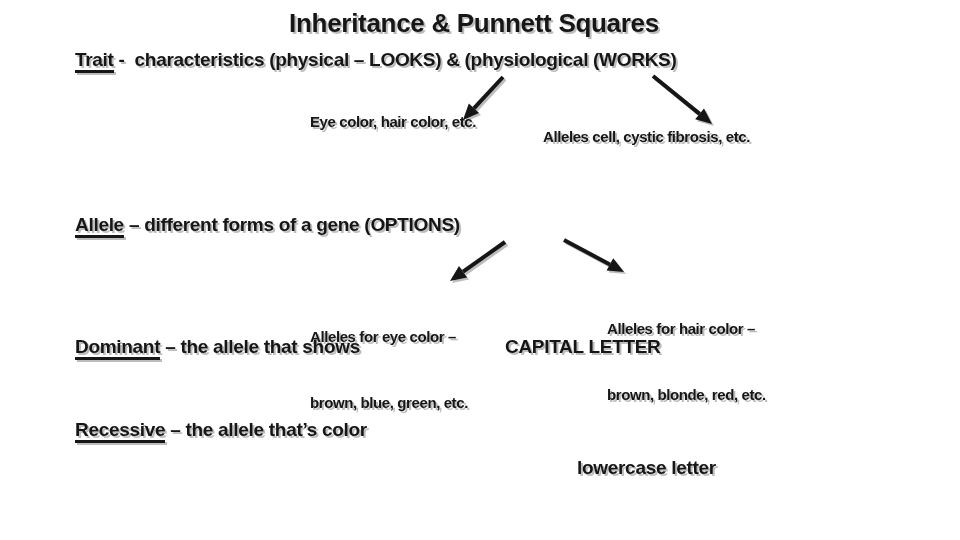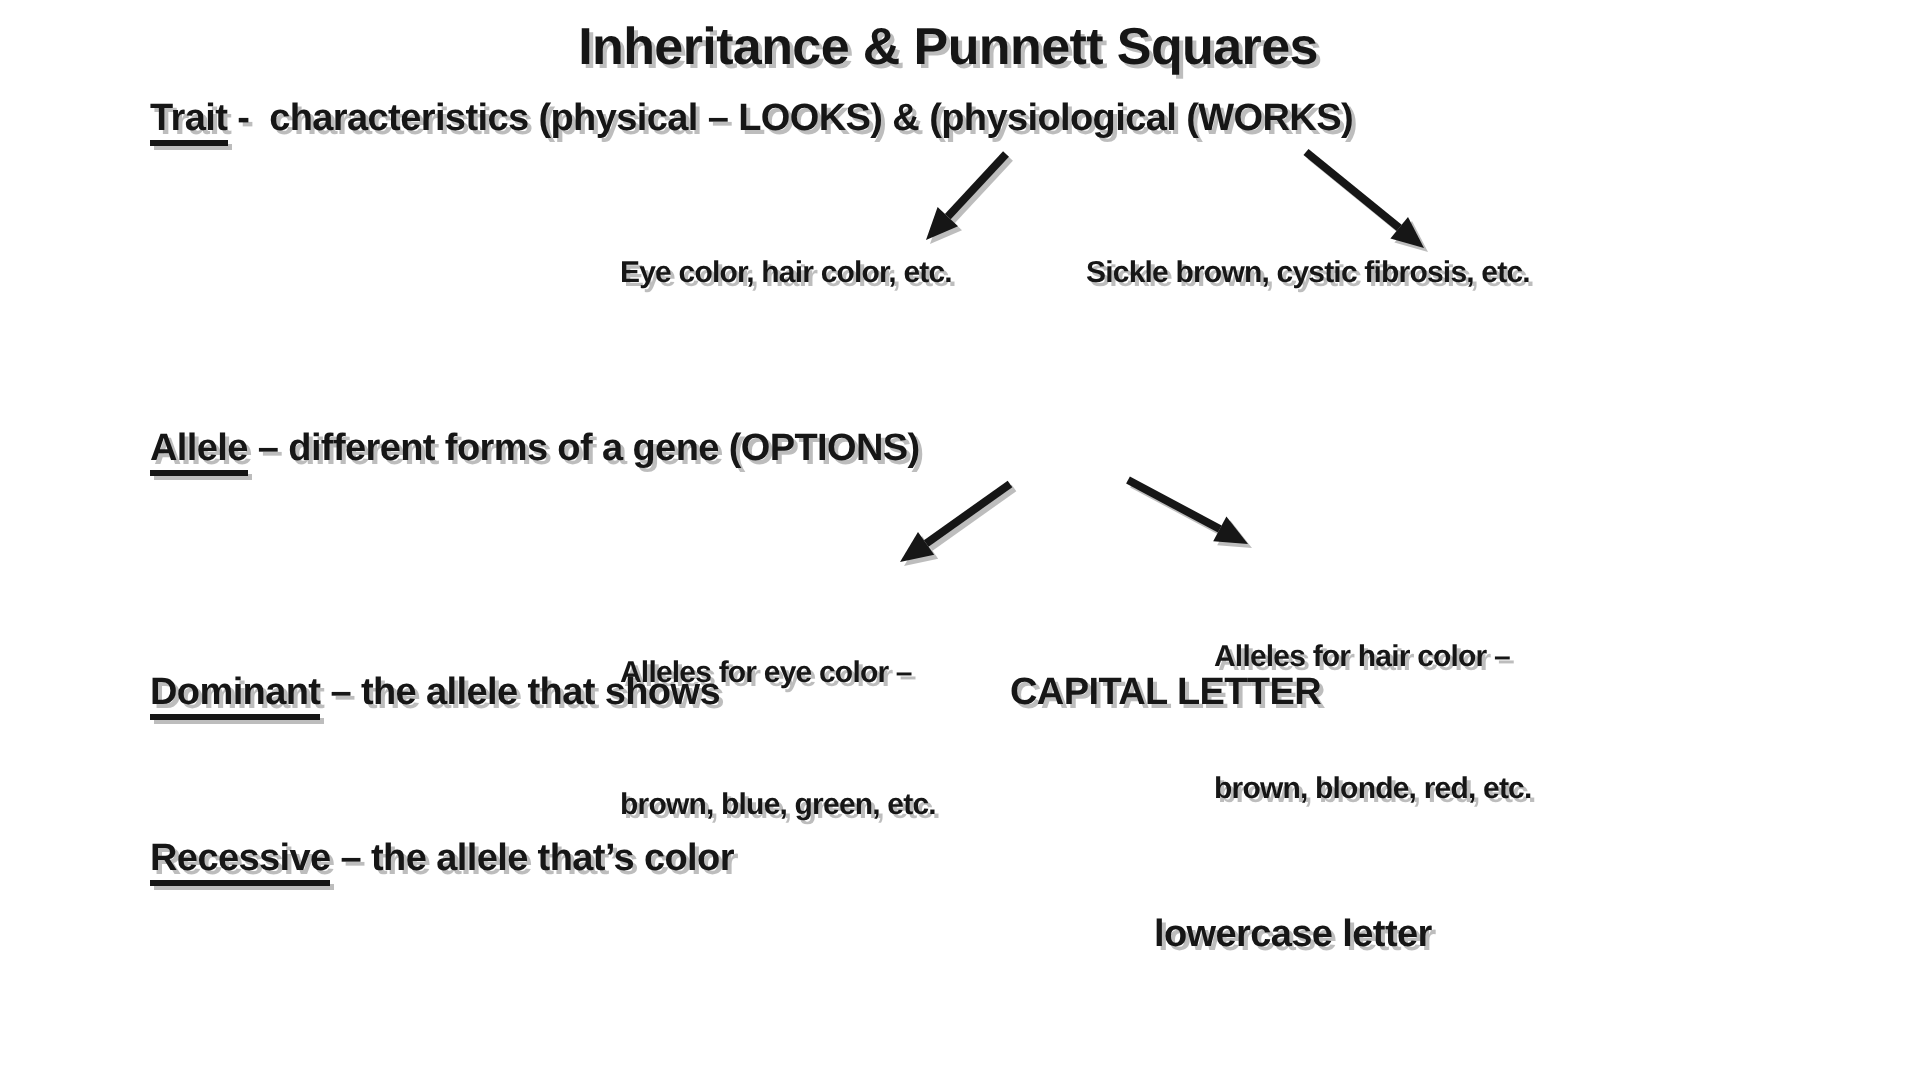--- a/index.html
+++ b/index.html
@@ -85,23 +85,23 @@
     <g>
       <line x1="505" y1="242" x2="463.1" y2="271.7"></line>
       <polygon points="450,281 459.0,266.0 467.1,277.4"></polygon>
     </g>
     <g>
       <line x1="564" y1="240" x2="609.9" y2="264.5"></line>
       <polygon points="624,272 606.6,270.6 613.2,258.3"></polygon>
     </g>
   </svg>
 
-  <div class="label shadowed" style="left:310px; top:126px;">Eye color, hair color, etc.</div>
+  <div class="label shadowed" style="left:310px; top:111px;">Eye color, hair color, etc.</div>
 
-  <div class="label shadowed" style="left:543px; top:126px;">Sickle brown, cystic fibrosis, etc.</div>
+  <div class="label shadowed" style="left:543px; top:126px;">Alleles cell, cystic fibrosis, etc.</div>
 
   <div class="row shadowed" style="left:75px; top:211px;"><span class="term">Allele</span><span> – </span><span>different forms of a gene (OPTIONS)</span></div>
 
   <div class="label shadowed" style="left:607px; top:274px;">
     <div>Alleles for hair color –</div>
     <div>brown, blonde, red, etc.</div>
   </div>
 
   <div class="label shadowed" style="left:310px; top:282px;">
     <div>Alleles for eye color –</div>

